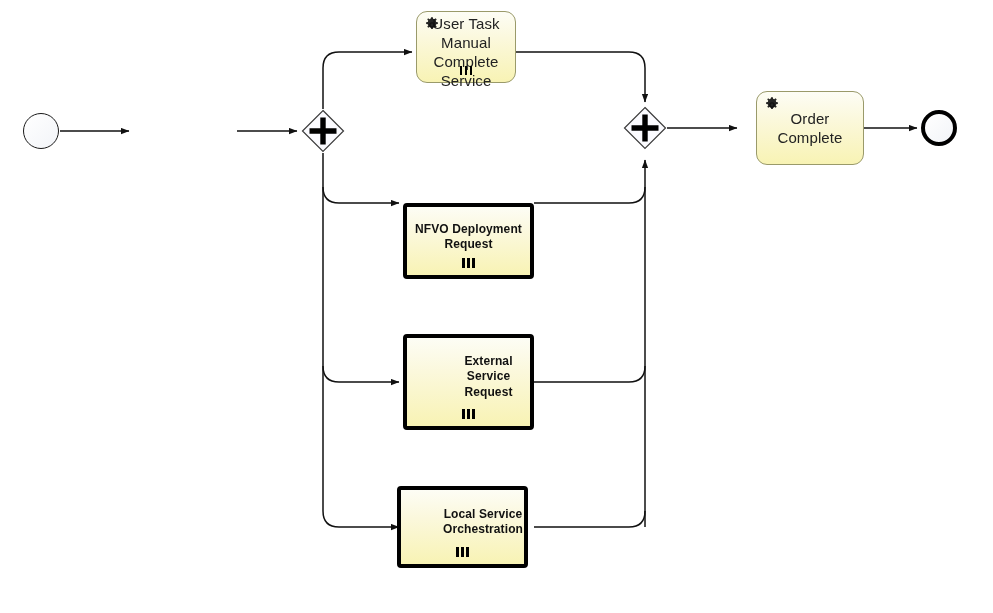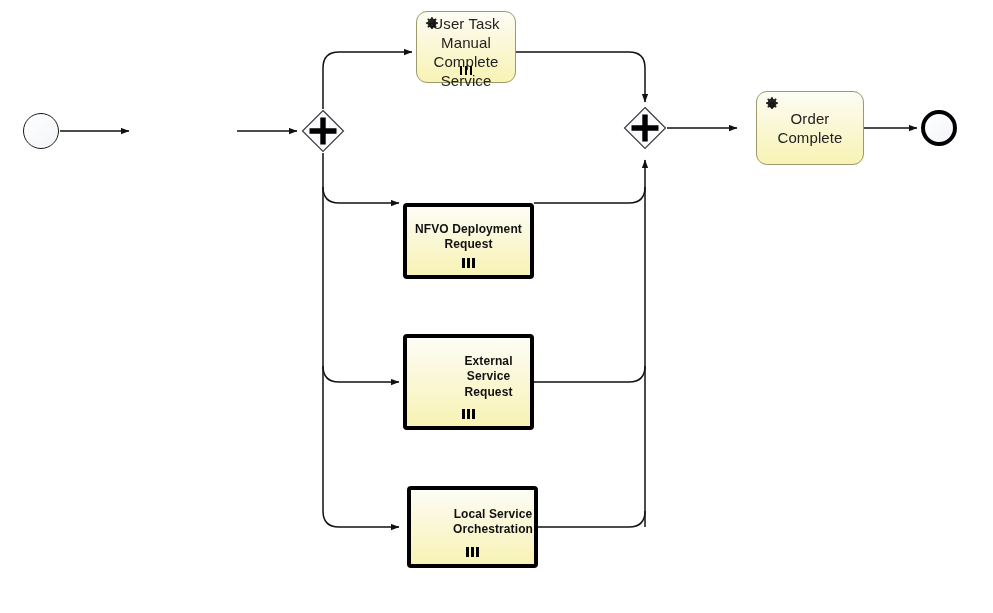--- a/index.html
+++ b/index.html
@@ -199,21 +199,21 @@
       <div>External Service</div>
       <div>Request</div>
     </div>
     <div class="mi-marker">
       <i></i>
         <i></i>
         <i></i>
     </div>
   </div>
 
-  <div class="node task task-call" style="left:407px; top:486px; width:131px; height:82px;padding-left:41px;">
+  <div class="node task task-call" style="left:397px; top:486px; width:131px; height:82px;padding-left:41px;">
     <div class="task-label" style="margin-bottom:10px;">
       <div>Local Service</div>
       <div>Orchestration</div>
     </div>
     <div class="mi-marker">
       <i></i>
         <i></i>
         <i></i>
     </div>
   </div>

